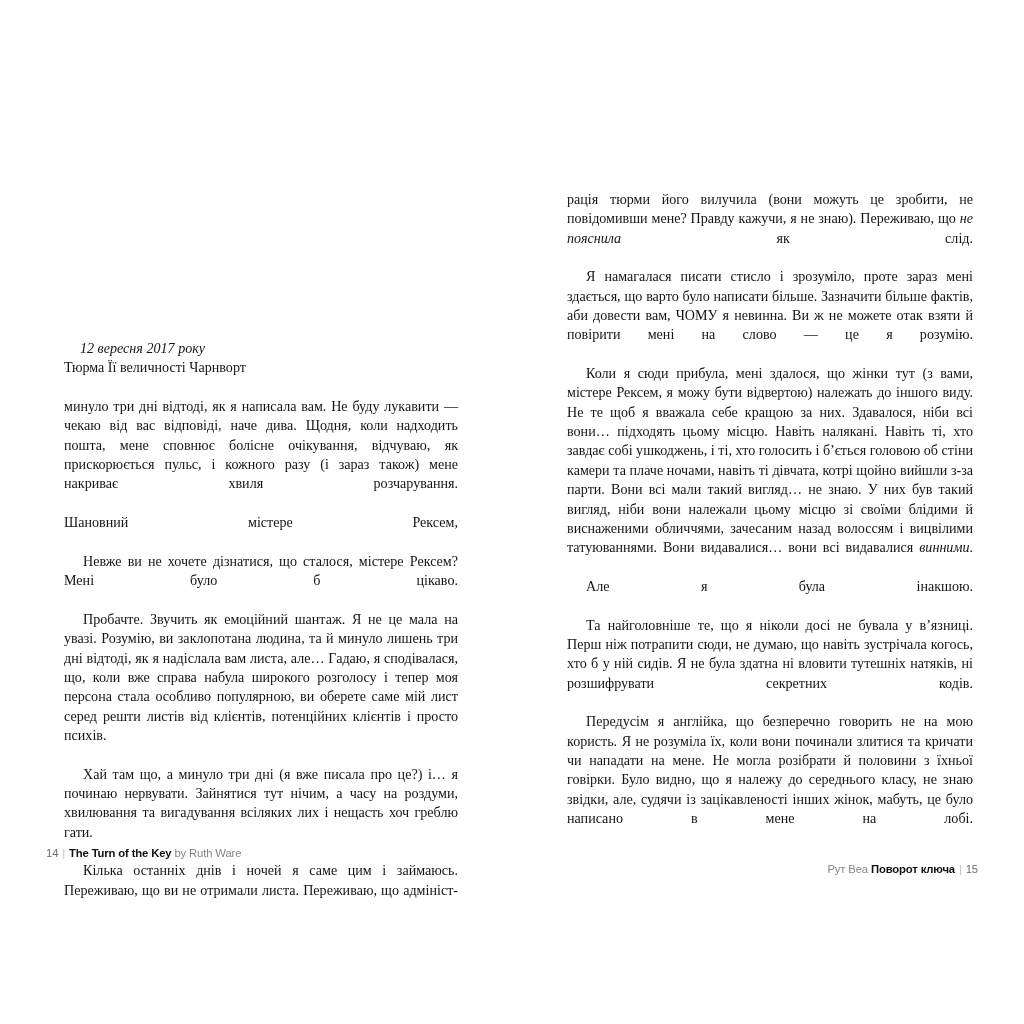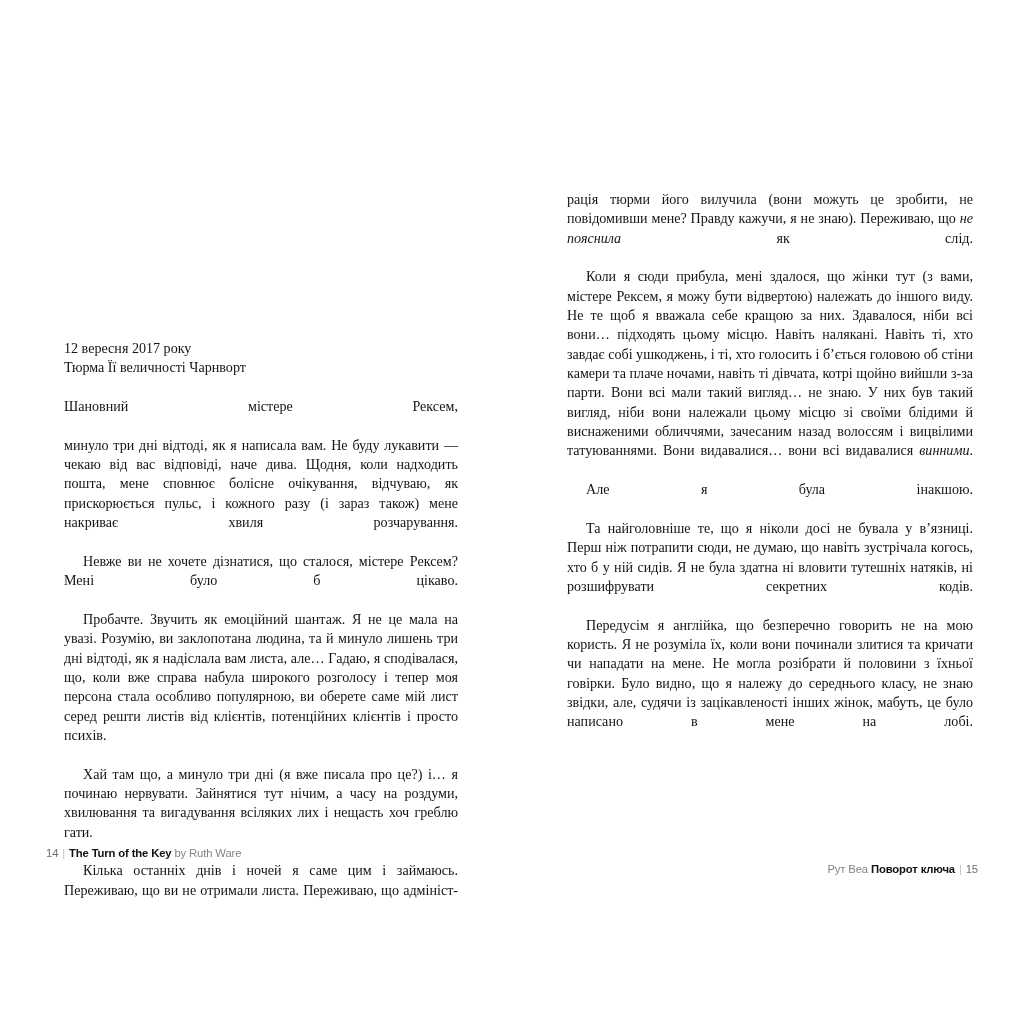--- a/index.html
+++ b/index.html
@@ -51,20 +51,22 @@
     top: 174px;
     width: 406px;
   }
 
   .letterhead {
     margin: 0 0 19.35px 0;
     text-align: left;
   }
   .letterhead .date {
     display: block;
+    font-style: italic;
+    margin-left: 16px;
   }
   .letterhead .place {
     display: block;
     font-style: normal;
   }
 
   p.para {
     margin: 0;
     text-indent: 1.35em;
     text-align: justify;
@@ -111,23 +113,23 @@
 
   <div class="page page-left">
 
     <div class="textblock textblock-left">
 
       <div class="letterhead">
         <span class="date">12 вересня 2017 року</span>
         <span class="place">Тюрма Її величності Чарнворт</span>
       </div>
 
+      <p class="para noindent">минуло три дні відтоді, як я написала вам. Не буду лукавити — чекаю від вас відповіді, наче дива. Щодня, коли надходить пошта, мене сповнює болісне очікування, відчуваю, як прискорюється пульс, і кожного разу (і зараз також) мене накриває хвиля розчарування.</p>
+
       <p class="para salutation">Шановний містере Рексем,</p>
-
-      <p class="para noindent">минуло три дні відтоді, як я написала вам. Не буду лукавити — чекаю від вас відповіді, наче дива. Щодня, коли надходить пошта, мене сповнює болісне очікування, відчуваю, як прискорюється пульс, і кожного разу (і зараз також) мене накриває хвиля розчарування.</p>
 
       <p class="para">Невже ви не хочете дізнатися, що сталося, містере Рексем? Мені було б цікаво.</p>
 
       <p class="para">Пробачте. Звучить як емоційний шантаж. Я не це мала на увазі. Розумію, ви заклопотана людина, та й минуло лишень три дні відтоді, як я надіслала вам листа, але… Гадаю, я сподівалася, що, коли вже справа набула широкого розголосу і тепер моя персона стала особливо популярною, ви оберете саме мій лист серед решти листів від клієнтів, потенційних клієнтів і просто психів.</p>
 
       <p class="para">Хай там що, а минуло три дні (я вже писала про це?) і… я починаю нервувати. Зайнятися тут нічим, а часу на роздуми, хвилювання та вигадування всіляких лих і нещасть хоч греблю гати.</p>
 
       <p class="para">Кілька останніх днів і ночей я саме цим і займаюсь. Переживаю, що ви не отримали листа. Переживаю, що адмініст-</p>
 
     </div>
@@ -137,20 +139,21 @@
       <span class="byline">by Ruth Ware</span>
     </div>
 
   </div>
 
   <div class="page page-right">
 
     <div class="textblock textblock-right">
 
     <p class="para noindent"><span>рація тюрми його вилучила (вони можуть це зробити, не повідомивши мене? Правду кажучи, я не знаю). Переживаю, що </span><span class="ital">не пояснила</span><span> як слід.</span></p>
+        <p class="para"><span>Я намагалася писати стисло і зрозуміло, проте зараз мені здається, що варто було написати більше. Зазначити більше фактів, аби довести вам, ЧОМУ я невинна. Ви ж не можете отак взяти й повірити мені на слово — це я розумію.</span></p>
         <p class="para"><span>Коли я сюди прибула, мені здалося, що жінки тут (з вами, містере Рексем, я можу бути відвертою) належать до іншого виду. Не те щоб я вважала себе кращою за них. Здавалося, ніби всі вони… підходять цьому місцю. Навіть налякані. Навіть ті, хто завдає собі ушкоджень, і ті, хто голосить і б’ється головою об стіни камери та плаче ночами, навіть ті дівчата, котрі щойно вийшли з-за парти. Вони всі мали такий вигляд… не знаю. У них був такий вигляд, ніби вони належали цьому місцю зі своїми блідими й виснаженими обличчями, зачесаним назад волоссям і вицвілими татуюваннями. Вони видавалися… вони всі видавалися </span><span class="ital">винними</span><span>.</span></p>
         <p class="para"><span>Але я була інакшою.</span></p>
         <p class="para"><span>Та найголовніше те, що я ніколи досі не бувала у в’язниці. Перш ніж потрапити сюди, не думаю, що навіть зустрічала когось, хто б у ній сидів. Я не була здатна ні вловити тутешніх натяків, ні розшифрувати секретних кодів.</span></p>
         <p class="para"><span>Передусім я англійка, що безперечно говорить не на мою користь. Я не розуміла їх, коли вони починали злитися та кричати чи нападати на мене. Не могла розібрати й половини з їхньої говірки. Було видно, що я належу до середнього класу, не знаю звідки, але, судячи із зацікавленості інших жінок, мабуть, це було написано в мене на лобі.</span></p>
       </div>
 
     <div class="runfoot runfoot-right">
       <span class="author">Рут Веа</span>
       <span class="booktitle">Поворот ключа</span><span class="rule">|</span><span class="folio">15</span>
     </div>

